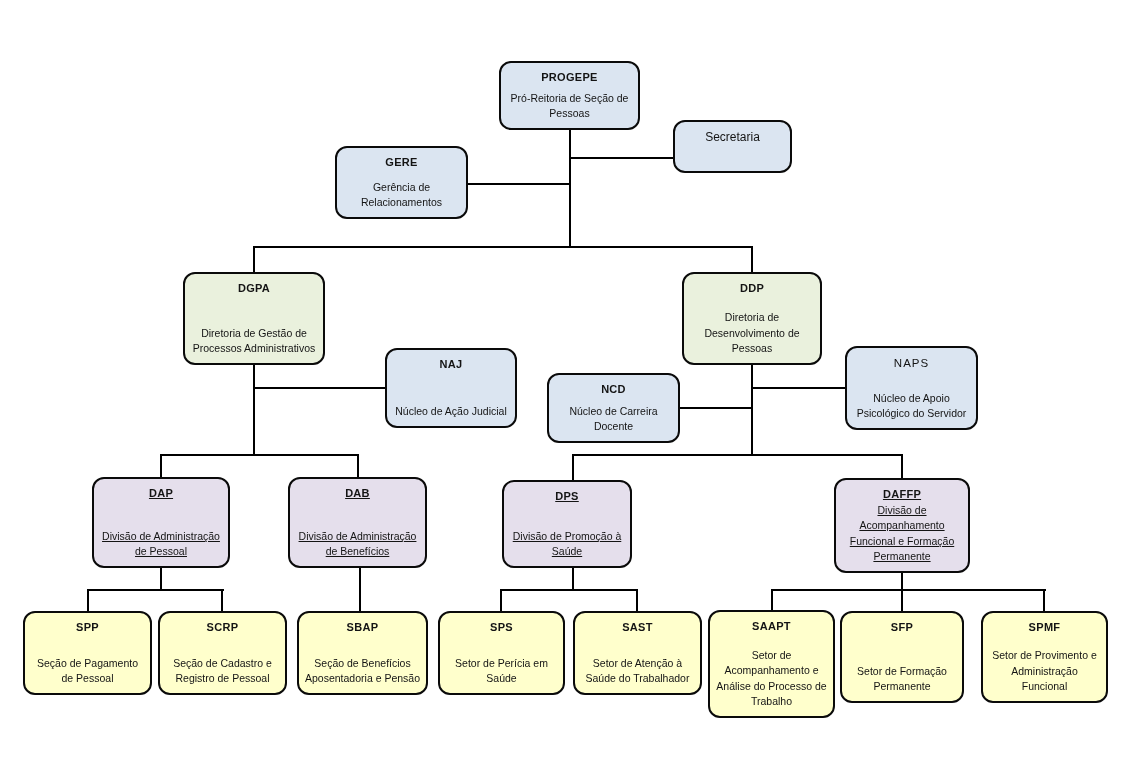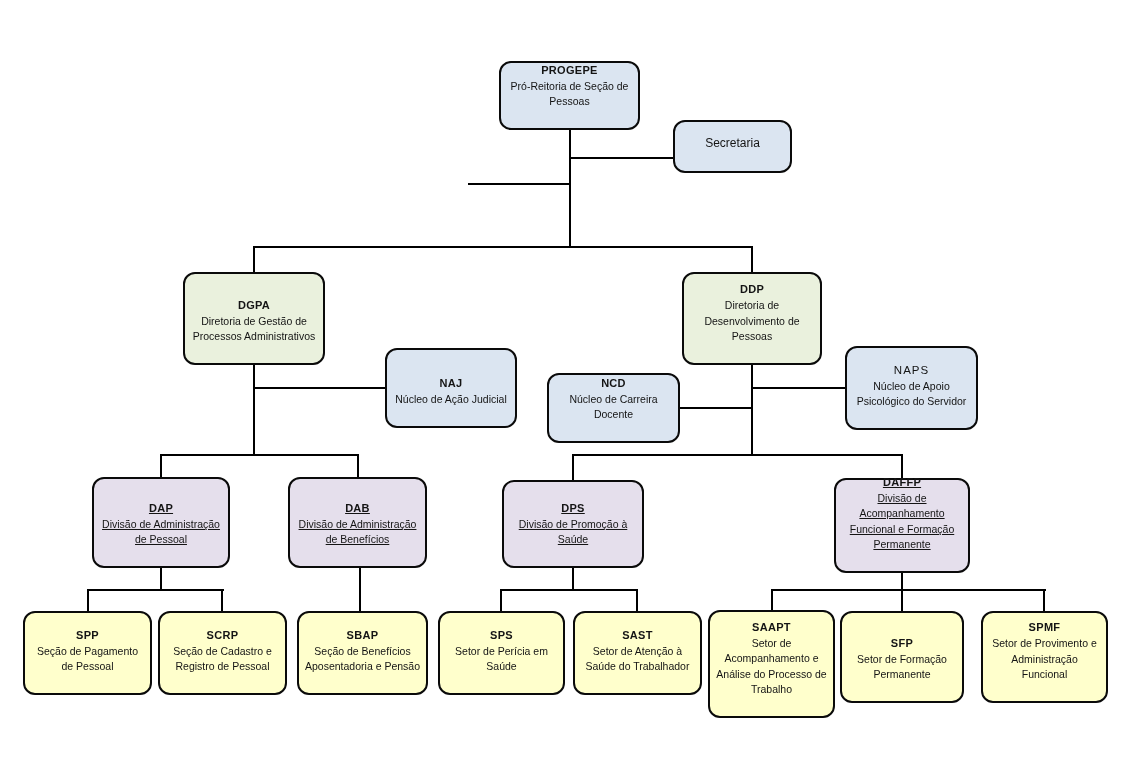--- a/index.html
+++ b/index.html
@@ -3,22 +3,22 @@
 <meta charset="utf-8">
 <style>
   html,body{margin:0;padding:0;background:#fff;}
   .canvas{
     position:relative;width:1134px;height:761px;background:var(--background,#fff);
     font-family:"Liberation Sans",sans-serif;color:#141414;overflow:hidden;
   }
   .box{
     position:absolute;box-sizing:border-box;
     border:2px solid var(--border,#0a0a0a);border-radius:12px;
-    display:flex;flex-direction:column;justify-content:flex-end;align-items:center;
-    text-align:center;padding:19px 6px;line-height:1.45;
+    display:flex;flex-direction:column;justify-content:space-between;align-items:center;
+    text-align:center;padding:7px 6px;line-height:1.45;
   }
   .code{font-weight:bold;font-size:11px;letter-spacing:.3px;white-space:pre;}
   .label{font-size:10.5px;}
   .single .label{font-size:12px;}
   .light-title .code{font-weight:400;letter-spacing:1px;font-size:11.5px;}
   .blue{background:var(--box-blue,#dbe5f1);}
   .green{background:var(--box-green,#eaf1dd);}
   .purple{background:var(--box-purple,#e5dfec);text-decoration:underline;}
   .yellow{background:var(--box-yellow,#ffffcc);}
   .line{position:absolute;background:var(--connector,#000);}
@@ -60,20 +60,24 @@
   <div class="line" style="left:901px;top:589px;width:2px;height:22px"></div>
   <div class="line" style="left:1043px;top:589px;width:2px;height:22px"></div>
 
   <div class="box blue" style="left:499px;top:61px;width:141px;height:69px">
     <div class="code">PROGEPE</div>
     <div class="label">Pró-Reitoria de Seção de Pessoas</div>
   </div>
   <div class="box blue single" style="left:673px;top:120px;width:119px;height:53px">
     <div class="label">Secretaria</div>
   </div>
+  <div class="box blue" style="left:335px;top:146px;width:133px;height:73px">
+    <div class="code">GERE</div>
+    <div class="label">Gerência de Relacionamentos</div>
+  </div>
 
   <div class="box green" style="left:183px;top:272px;width:142px;height:93px">
     <div class="code">DGPA</div>
     <div class="label">Diretoria de Gestão de Processos Administrativos</div>
   </div>
   <div class="box green" style="left:682px;top:272px;width:140px;height:93px">
     <div class="code">DDP</div>
     <div class="label">Diretoria de Desenvolvimento de Pessoas</div>
   </div>
 
@@ -91,21 +95,21 @@
   </div>
 
   <div class="box purple" style="left:92px;top:477px;width:138px;height:91px">
     <div class="code">DAP</div>
     <div class="label">Divisão de Administração de Pessoal</div>
   </div>
   <div class="box purple" style="left:288px;top:477px;width:139px;height:91px">
     <div class="code">DAB</div>
     <div class="label">Divisão de Administração de Benefícios</div>
   </div>
-  <div class="box purple" style="left:502px;top:480px;width:142px;height:88px">
+  <div class="box purple" style="left:502px;top:480px;width:130px;height:88px">
     <div class="code">DPS</div>
     <div class="label">Divisão de Promoção à Saúde</div>
   </div>
   <div class="box purple" style="left:834px;top:478px;width:136px;height:95px">
     <div class="code">DAFFP</div>
     <div class="label">Divisão de Acompanhamento Funcional e Formação Permanente</div>
   </div>
 
   <div class="box yellow" style="left:23px;top:611px;width:129px;height:84px">
     <div class="code">SPP</div>

